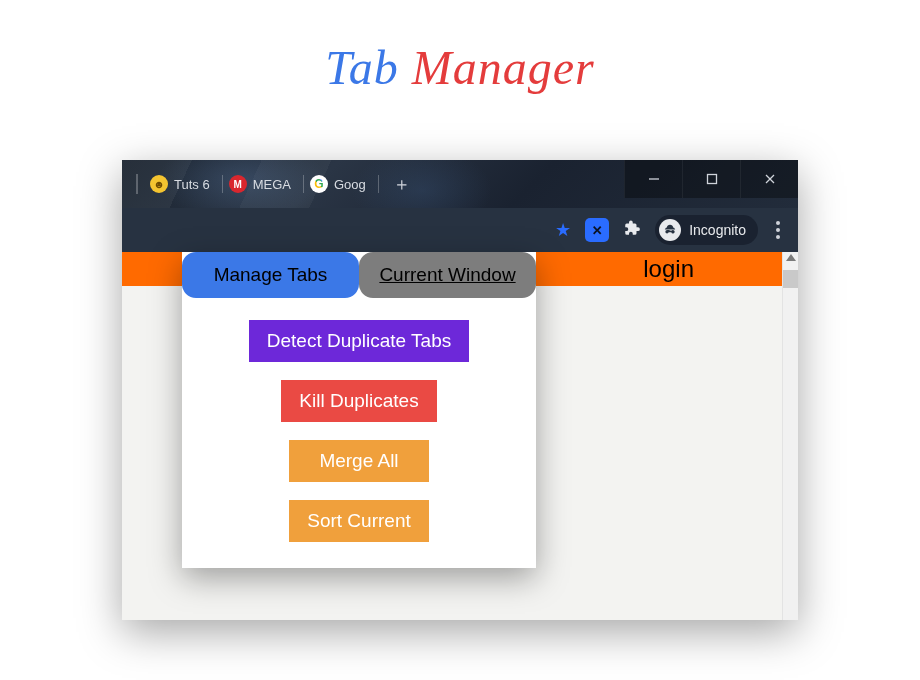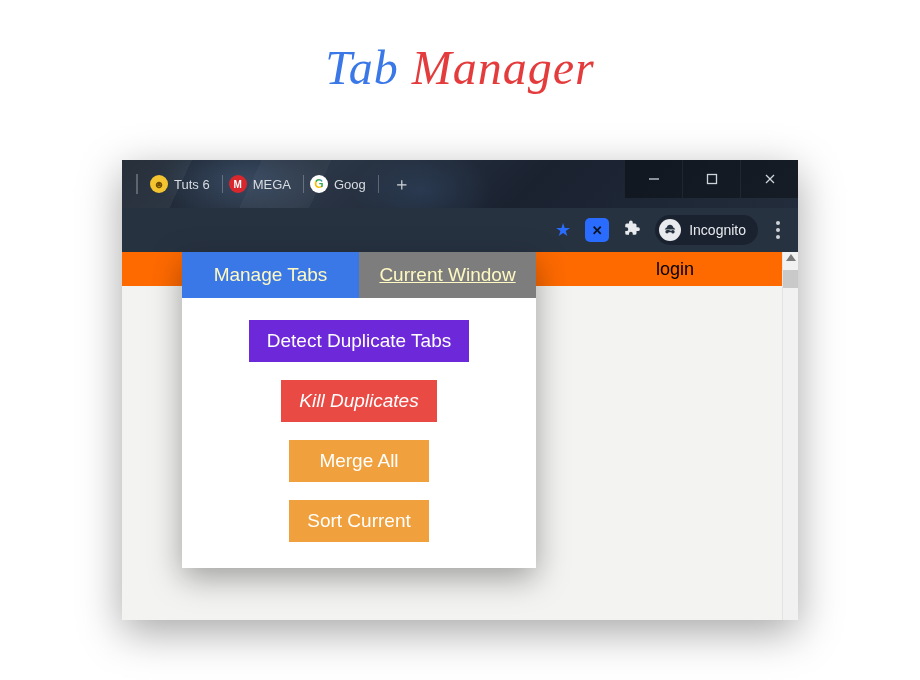--- a/index.html
+++ b/index.html
@@ -158,21 +158,21 @@
   }
   .orange-bar {
     background:#ff6a00;
     height:34px;
     display:flex;
     align-items:center;
     justify-content:flex-end;
     padding-right:104px;
   }
   .login-link{
-    color:#000; font-size:18px;
+    color:#000; font-size:24px;
   }
   .scrollbar-track{
     position:absolute; right:0; top:0; bottom:0; width:16px;
     background:#f1f1f1; border-left:1px solid #e3e3e3;
   }
   .scrollbar-thumb{
     position:absolute; top:0; width:100%; height:18px;
     background:#c9c9c9;
   }
   .scrollbar-arrow-up{
@@ -191,39 +191,40 @@
     z-index:5;
   }
   .ext-tabs{
     display:flex;
   }
   .ext-tab{
     flex:1;
     text-align:center;
     padding:12px 0;
     font-size:19px;
-    color:#fef9c3;
+    color:#000000;
     cursor:pointer;
+    border-radius:14px;
   }
   .ext-tab.active{ background:#3b78e7; }
   .ext-tab.inactive{ background:#7d7d7d;text-decoration:underline; }
   .ext-body{
     padding:22px 18px 26px;
     display:flex;
     flex-direction:column;
     align-items:center;
     gap:18px;
   }
   .btn{
     display:inline-flex;align-items:center;justify-content:center;
     color:#fff;font-size:19px;padding:10px 18px;border:none;cursor:pointer;
     min-width:120px;
   }
   .btn-blue{background:#6d28d9;}
-  .btn-red{background:#ea4a44;font-style:italic;}
+  .btn-red{background:#ea4a44;}
   .btn-orange{background:#f0a03c;}
   .row{display:flex;gap:18px;flex-direction:column;}
 
 </style>
 </head>
 <body>
 
 <div class="page-title">
   <span class="title-word-1">Tab</span>
   <span class="title-word-2">Manager</span>

